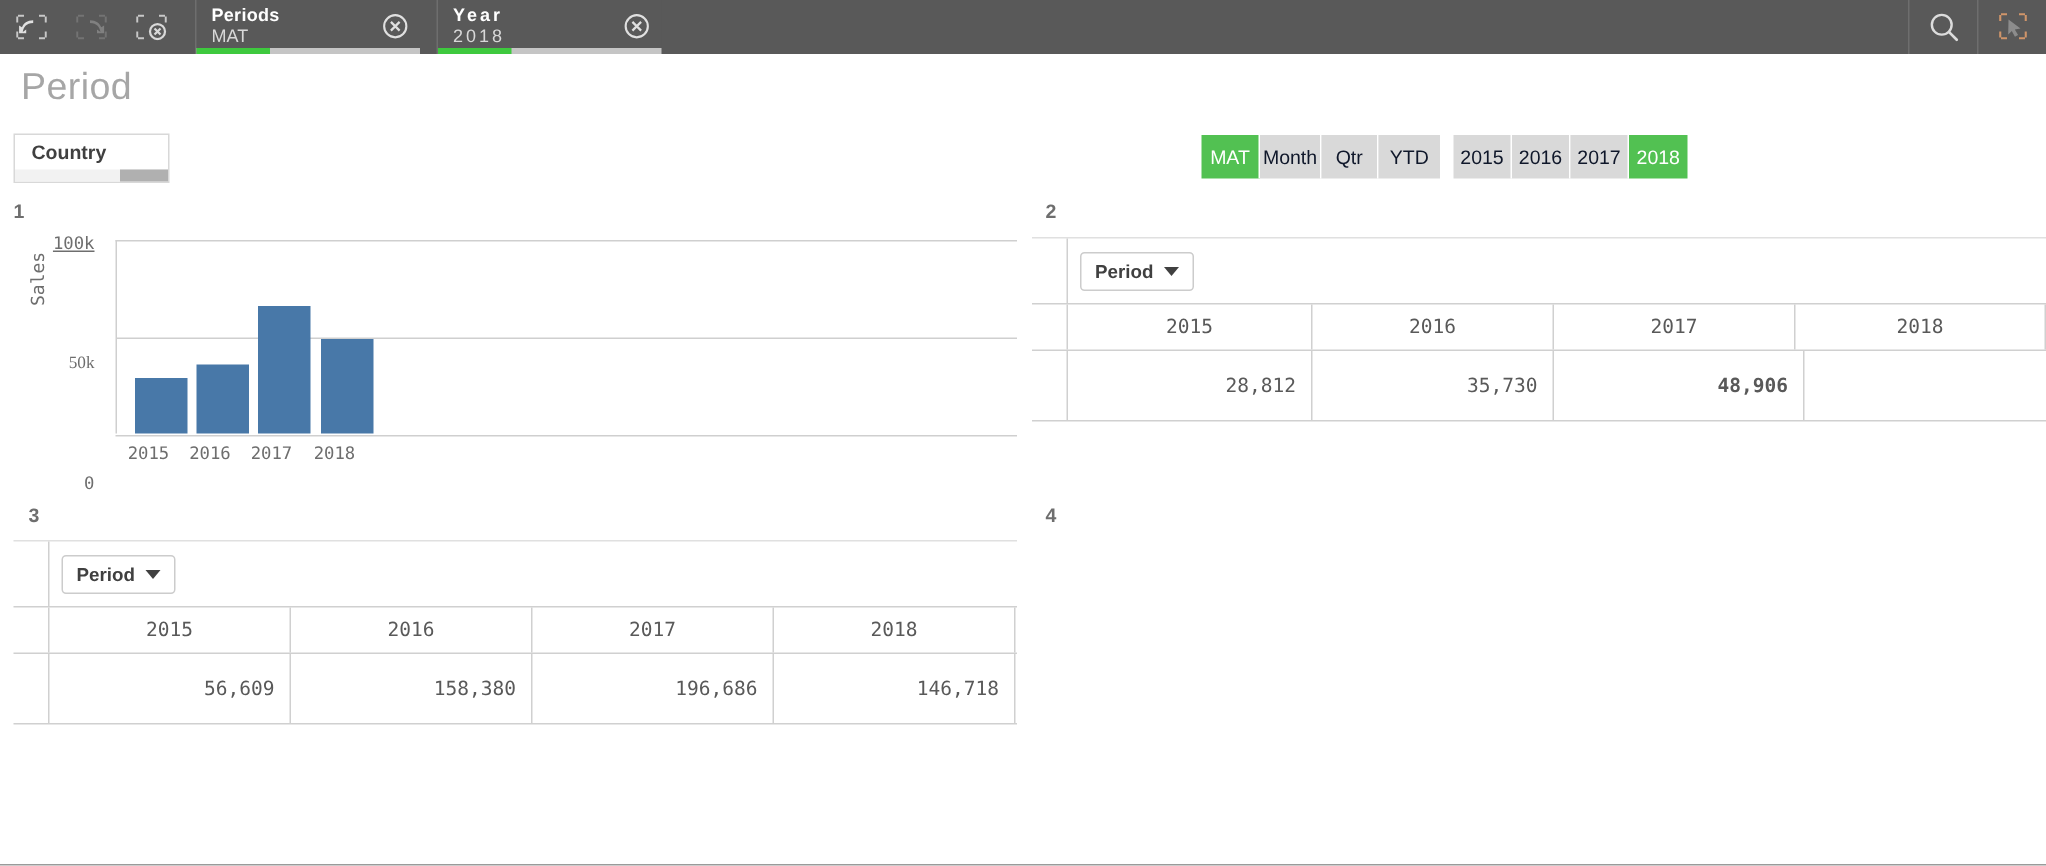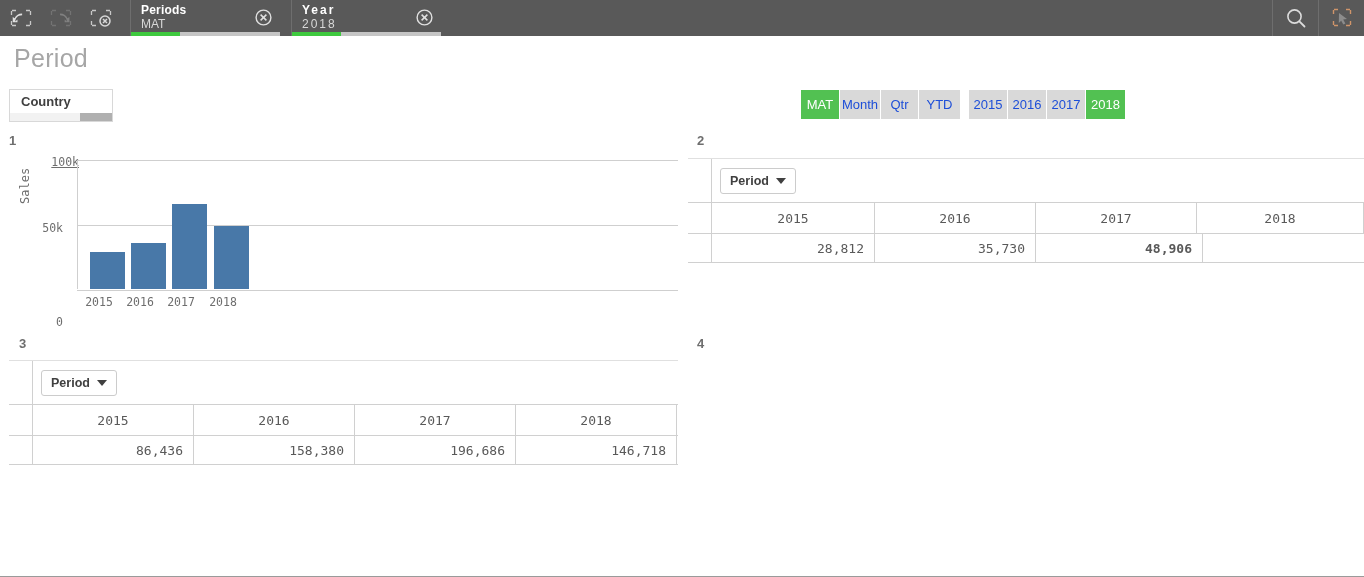--- a/index.html
+++ b/index.html
@@ -109,21 +109,21 @@
   
   .btn-group {
     position: absolute; display: flex; align-items: stretch;
   }
   #grp-period { left: 801px; top: 90px; height: 29px; }
   #grp-year   { left: 969px; top: 90px; height: 29px; }
   .gbtn {
     background: #d9d9d9;
     border-right: 1px solid #ffffff;
     display: flex; align-items: center; justify-content: center;
-    font-size: 13px; color: #1d4ed8;
+    font-size: 13px; color: #0f172a;
     cursor: pointer;
     overflow: hidden; white-space: nowrap;
   }
   .gbtn:last-child { border-right: none; }
   .gbtn.sel { background: #52c152; color: #ffffff; }
   #grp-period .gbtn { width: 39px; }
   #grp-period .gbtn:nth-child(2) { width: 41px; }
   #grp-period .gbtn:nth-child(3) { width: 38px; }
   #grp-period .gbtn:nth-child(4) { width: 41px; }
   #grp-year .gbtn { width: 39px; }
@@ -217,21 +217,21 @@
     width: 0; height: 0;
     border-left: 5px solid transparent;
     border-right: 5px solid transparent;
     border-top: 6px solid #404040;
   }
   .pt-headrow, .pt-datarow {
     display: flex; align-items: stretch;
     border-top: 1px solid #d0d0d0;
   }
   .pt-headrow { height: 31px; }
-  .pt-datarow { height: 30px; border-bottom: 1px solid #d0d0d0; }
+  .pt-datarow { height: 48px; border-bottom: 1px solid #d0d0d0; }
   .pt-cell {
     display: flex; align-items: center;
     border-right: 1px solid #d0d0d0;
     font-size: 13px; color: #595959;
   }
   .pt-cell.head { justify-content: center; }
   .pt-cell.val { justify-content: flex-end; padding-right: 10px; }
   .pt-cell.stub { width: 24px; flex: 0 0 24px; }
 
   
@@ -354,22 +354,22 @@
 <div class="panel-label" style="left:9px;  top:133px;">1</div>
 <div class="panel-label" style="left:697px;top:133px;">2</div>
 <div class="panel-label" style="left:19px; top:336px;">3</div>
 <div class="panel-label" style="left:697px;top:336px;">4</div>
 
 <div class="panel" id="panel1">
   <div class="chart-wrap">
     <div class="y-title">Sales</div>
 
     <div class="y-tick" style="top:161px; left:0;">0</div>
-    <div class="y-tick" style="top:67px;  left:0;">50k</div>
-    <div class="y-tick" style="top:1px;   left:16px;text-decoration:underline;">100k</div>
+    <div class="y-tick" style="top:82px;  left:0;font-family:Liberation Serif, serif;">50k</div>
+    <div class="y-tick" style="top:1px;   left:0;text-decoration:underline;">100k</div>
 
     <div class="plot">
       <div class="gridline" style="top:64px;"></div>
       <div class="bars">
         <div class="bar" style="left:12px;  height:37px;"></div>
         <div class="bar" style="left:53px;  height:46px;"></div>
         <div class="bar" style="left:94px;  height:85px;"></div>
         <div class="bar" style="left:136px; height:63px;"></div>
       </div>
     </div>
@@ -419,21 +419,21 @@
   </div>
   <div class="pt-headrow">
     <div class="pt-cell stub"></div>
     <div class="pt-cell head" style="width:161px;">2015</div>
     <div class="pt-cell head" style="width:161px;">2016</div>
     <div class="pt-cell head" style="width:161px;">2017</div>
     <div class="pt-cell head" style="width:161px;">2018</div>
   </div>
   <div class="pt-datarow">
     <div class="pt-cell stub"></div>
-    <div class="pt-cell val" style="width:161px;">86,436</div>
+    <div class="pt-cell val" style="width:161px;">56,609</div>
     <div class="pt-cell val" style="width:161px;">158,380</div>
     <div class="pt-cell val" style="width:161px;">196,686</div>
     <div class="pt-cell val" style="width:161px;">146,718</div>
   </div>
 </div>
 
 <div id="panel4"></div>
 
 <div class="bottom-rule"></div>
 

